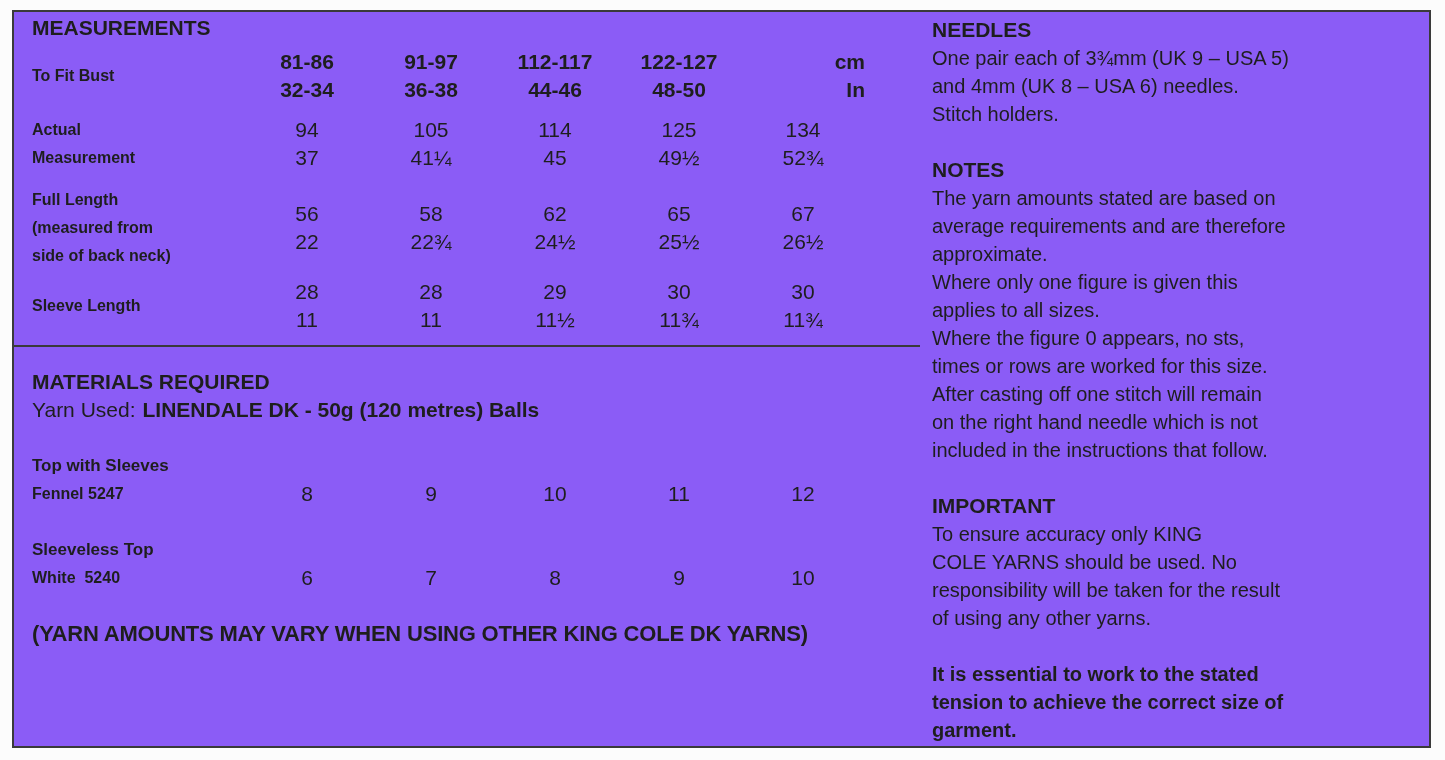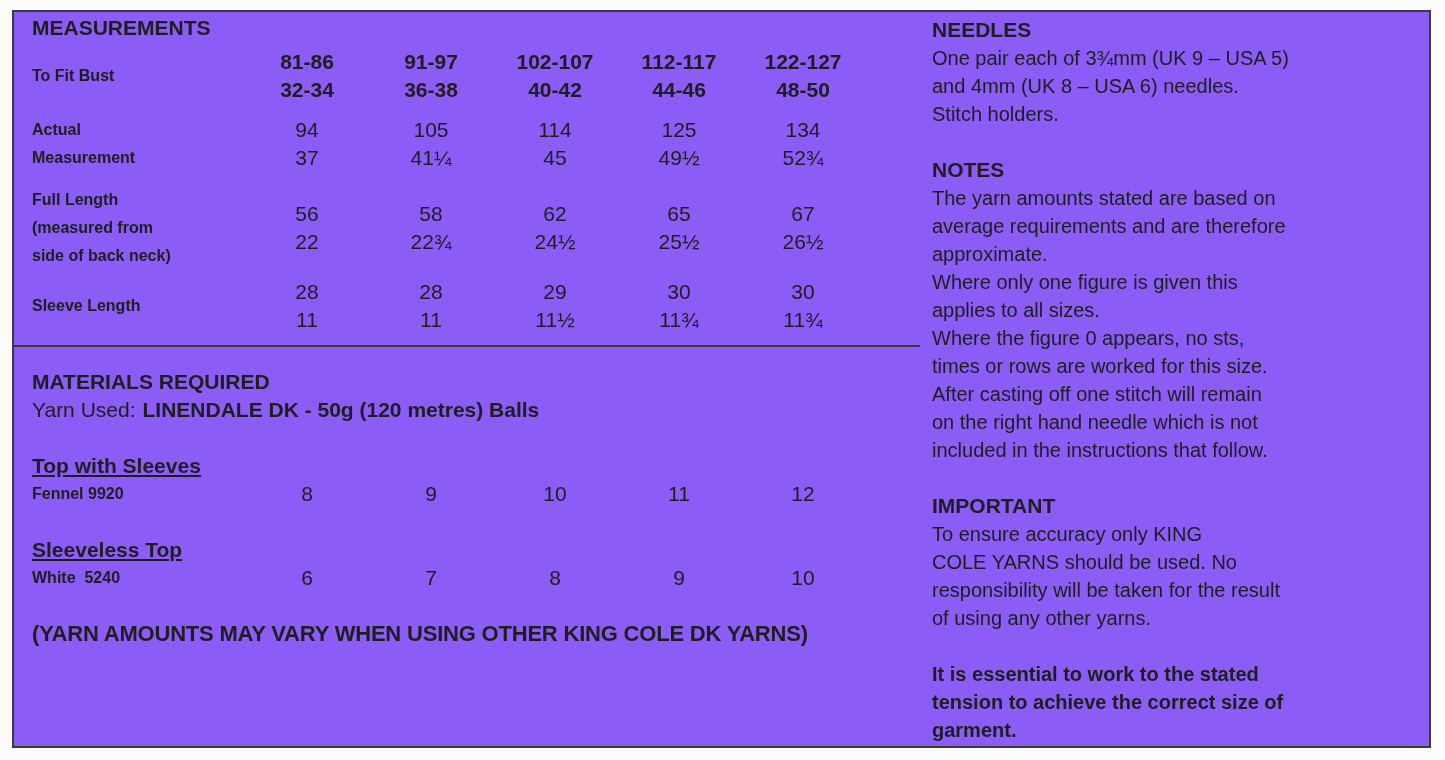--- a/index.html
+++ b/index.html
@@ -22,21 +22,21 @@
   .bold { font-weight:bold; }
   .row-tofit { margin-top:6px; }
   .row-actual { margin-top:12px; }
   .row-full { margin-top:14px; }
   .row-sleeve { margin-top:8px; }
 
   
   .materials-sec { padding:21px 18px 0 18px; }
   .mat-line { font-size:21px; line-height:28px; }
   .mat-yarn-val { font-weight:bold; margin-left:7px; }
-  .mat-group-name { font-weight:bold; font-size:21px; line-height:28px; margin-top:28px; white-space:pre;text-decoration:underline; }
+  .mat-group-name { font-weight:bold; font-size:17px; line-height:28px; margin-top:28px; white-space:pre; }
   .mat-row { display:grid; grid-template-columns:213px repeat(5,124px) 90px; }
   .mat-row .m-label { white-space:pre; }
   .mat-qty { text-align:center; font-size:21px; line-height:28px; }
   .mat-note { font-weight:bold; font-size:22px; line-height:28px; margin-top:28px; letter-spacing:-0.2px; }
 
   
   .info-sec { padding:4px 8px 0 12px; }
   .info-h { font-weight:bold; font-size:21px; line-height:28px; }
   .info-p { font-size:20px; line-height:28px; white-space:pre-line; }
   .gap { height:28px; }
@@ -53,24 +53,20 @@
       <div class="m-label">To Fit Bust</div>
       <div class="m-cell bold">
         <div>81-86</div>
           <div>32-34</div>
         </div>
       <div class="m-cell bold">
         <div>91-97</div>
           <div>36-38</div>
         </div>
       <div class="m-cell bold">
-        <div>102-107</div>
-          <div>40-42</div>
-        </div>
-      <div class="m-cell bold">
         <div>112-117</div>
           <div>44-46</div>
         </div>
       <div class="m-cell bold">
         <div>122-127</div>
           <div>48-50</div>
         </div>
       <div class="m-unit">
         <div>cm</div>
           <div>In</div>
@@ -166,21 +162,21 @@
   </div>
 
   <div class="materials-sec">
     <div class="sec-title">MATERIALS REQUIRED</div>
     <div class="mat-line">
       <span>Yarn Used:</span><span class="mat-yarn-val">LINENDALE DK - 50g (120 metres) Balls</span>
     </div>
 
     <div class="mat-group-name">Top with Sleeves</div>
     <div class="mat-row">
-      <div class="m-label">Fennel 9920</div>
+      <div class="m-label">Fennel 5247</div>
       <div class="mat-qty">8</div>
       <div class="mat-qty">9</div>
       <div class="mat-qty">10</div>
       <div class="mat-qty">11</div>
       <div class="mat-qty">12</div>
       <div></div>
     </div>
 
     <div class="mat-group-name">Sleeveless Top</div>
     <div class="mat-row">

